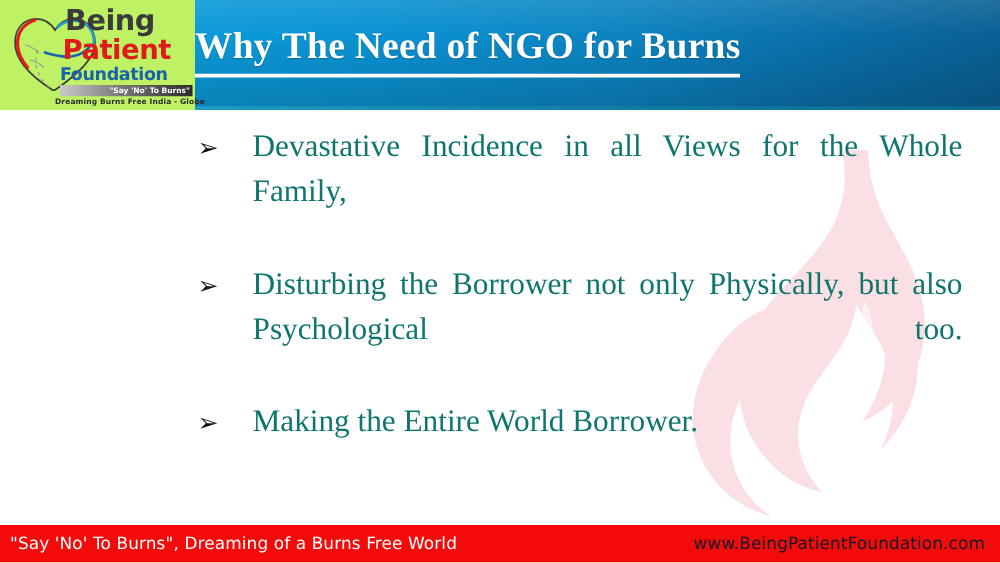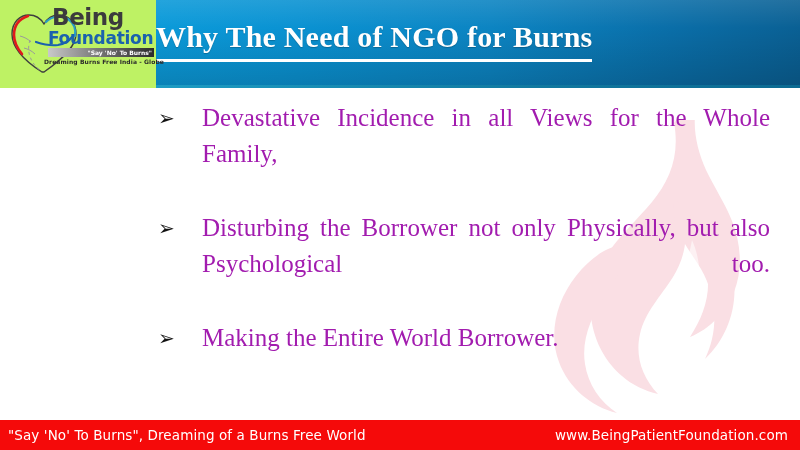--- a/index.html
+++ b/index.html
@@ -50,21 +50,21 @@
   .logo-words{position:absolute;left:40px;top:6px;width:116px;}
   .logo-being{
     font-family:"DejaVu Sans", sans-serif;font-weight:bold;font-size:23px;
     color:#3b3b3d;line-height:1;letter-spacing:-.4px;margin-left:12px;
   }
   .logo-patient{
     font-family:"DejaVu Sans", sans-serif;font-weight:bold;font-size:22px;
     color:#e01b1b;line-height:1;letter-spacing:-.4px;margin-top:1px;margin-left:10px;
   }
   .logo-foundation{
-    font-family:"DejaVu Sans", sans-serif;font-weight:bold;font-size:17px;
+    font-family:"DejaVu Sans", sans-serif;font-weight:bold;font-size:14px;
     color:#1b62ad;line-height:1;letter-spacing:-.3px;margin-top:1px;margin-left:8px;
   }
   .logo-saybar{
     margin-top:1px;margin-left:8px;width:106px;height:9px;
     background:linear-gradient(to right,#c9c9c9,#7a7a7a 45%,#2b2b2b);
     position:relative;
   }
   .logo-saybar span{
     position:absolute;right:2px;top:0;line-height:9px;
     font-family:"DejaVu Sans", sans-serif;font-weight:bold;font-size:6px;color:#fff;white-space:nowrap;
@@ -86,37 +86,37 @@
   }
   .bullet-mark{
     flex:0 0 44px;
     font-family:"DejaVu Sans", sans-serif;
     font-size:20px;line-height:36px;color:#111;
     text-align:left;
   }
   .bullet-text{
     flex:1 1 auto;
     font-family:"Liberation Serif", serif;
-    font-size:25px; line-height:36px; color:#a21caf;
+    font-size:25px; line-height:36px; color:#0f766e;
   }
   .bullet-text.justify{text-align:justify;}
   .bullet-text.justify::after{content:"";display:inline-block;width:100%;}
 
   
   .footer{
     position:absolute;left:0;bottom:0;width:800px;height:30px;
     background:#f50a0a; z-index:5;
     display:flex;align-items:center;justify-content:space-between;
   }
   .footer-left{
     color:#ffffff;font-family:"DejaVu Sans", sans-serif;font-size:13.5px;
     padding-left:8px;white-space:nowrap;letter-spacing:.1px;
   }
   .footer-right{
-    color:#ffffff;font-family:"DejaVu Sans", sans-serif;font-size:13.5px;
+    color:#0f172a;font-family:"DejaVu Sans", sans-serif;font-size:13.5px;
     padding-right:12px;white-space:nowrap;letter-spacing:.1px;
   }
 </style>
 </head>
 <body>
 
 <div class="slide">
 
   <div class="watermark">
     <svg viewBox="0 0 230 300" xmlns="http://www.w3.org/2000/svg" aria-hidden="true">
@@ -144,20 +144,21 @@
         <path d="M22 10 C13 13 8 20 8 29 C8 36 11 42 16 48" fill="none" stroke="#e01b1b" stroke-width="2.6" stroke-linecap="round"></path>
         <path d="M40 16 C46 10 55 9 62 13 C68 17 70 24 69 30" fill="none" stroke="#2b9ec4" stroke-width="2.2" stroke-linecap="round"></path>
         <path d="M30 36 C36 38 44 40 52 39 C58 38 63 35 66 31" fill="none" stroke="#1b62ad" stroke-width="2.2" stroke-linecap="round"></path>
         <path d="M24 34 C22 40 22 47 25 53 C27 58 31 62 35 65" fill="none" stroke="#9a9a9a" stroke-width="1" stroke-dasharray="3 3"></path>
         <path d="M14 30 C18 31 22 33 25 36" fill="none" stroke="#9a9a9a" stroke-width="1"></path>
         <path d="M18 42 C22 43 26 45 29 48" fill="none" stroke="#9a9a9a" stroke-width="1"></path>
       </svg>
     </div>
     <div class="logo-words">
       <div class="logo-being">Being</div>
+      <div class="logo-patient">Patient</div>
       <div class="logo-foundation">Foundation</div>
       <div class="logo-saybar">
         <span>"Say 'No' To Burns"</span>
       </div>
       <div class="logo-tag">Dreaming Burns Free India - Globe</div>
     </div>
   </div>
 
   <div class="body-area">
 

